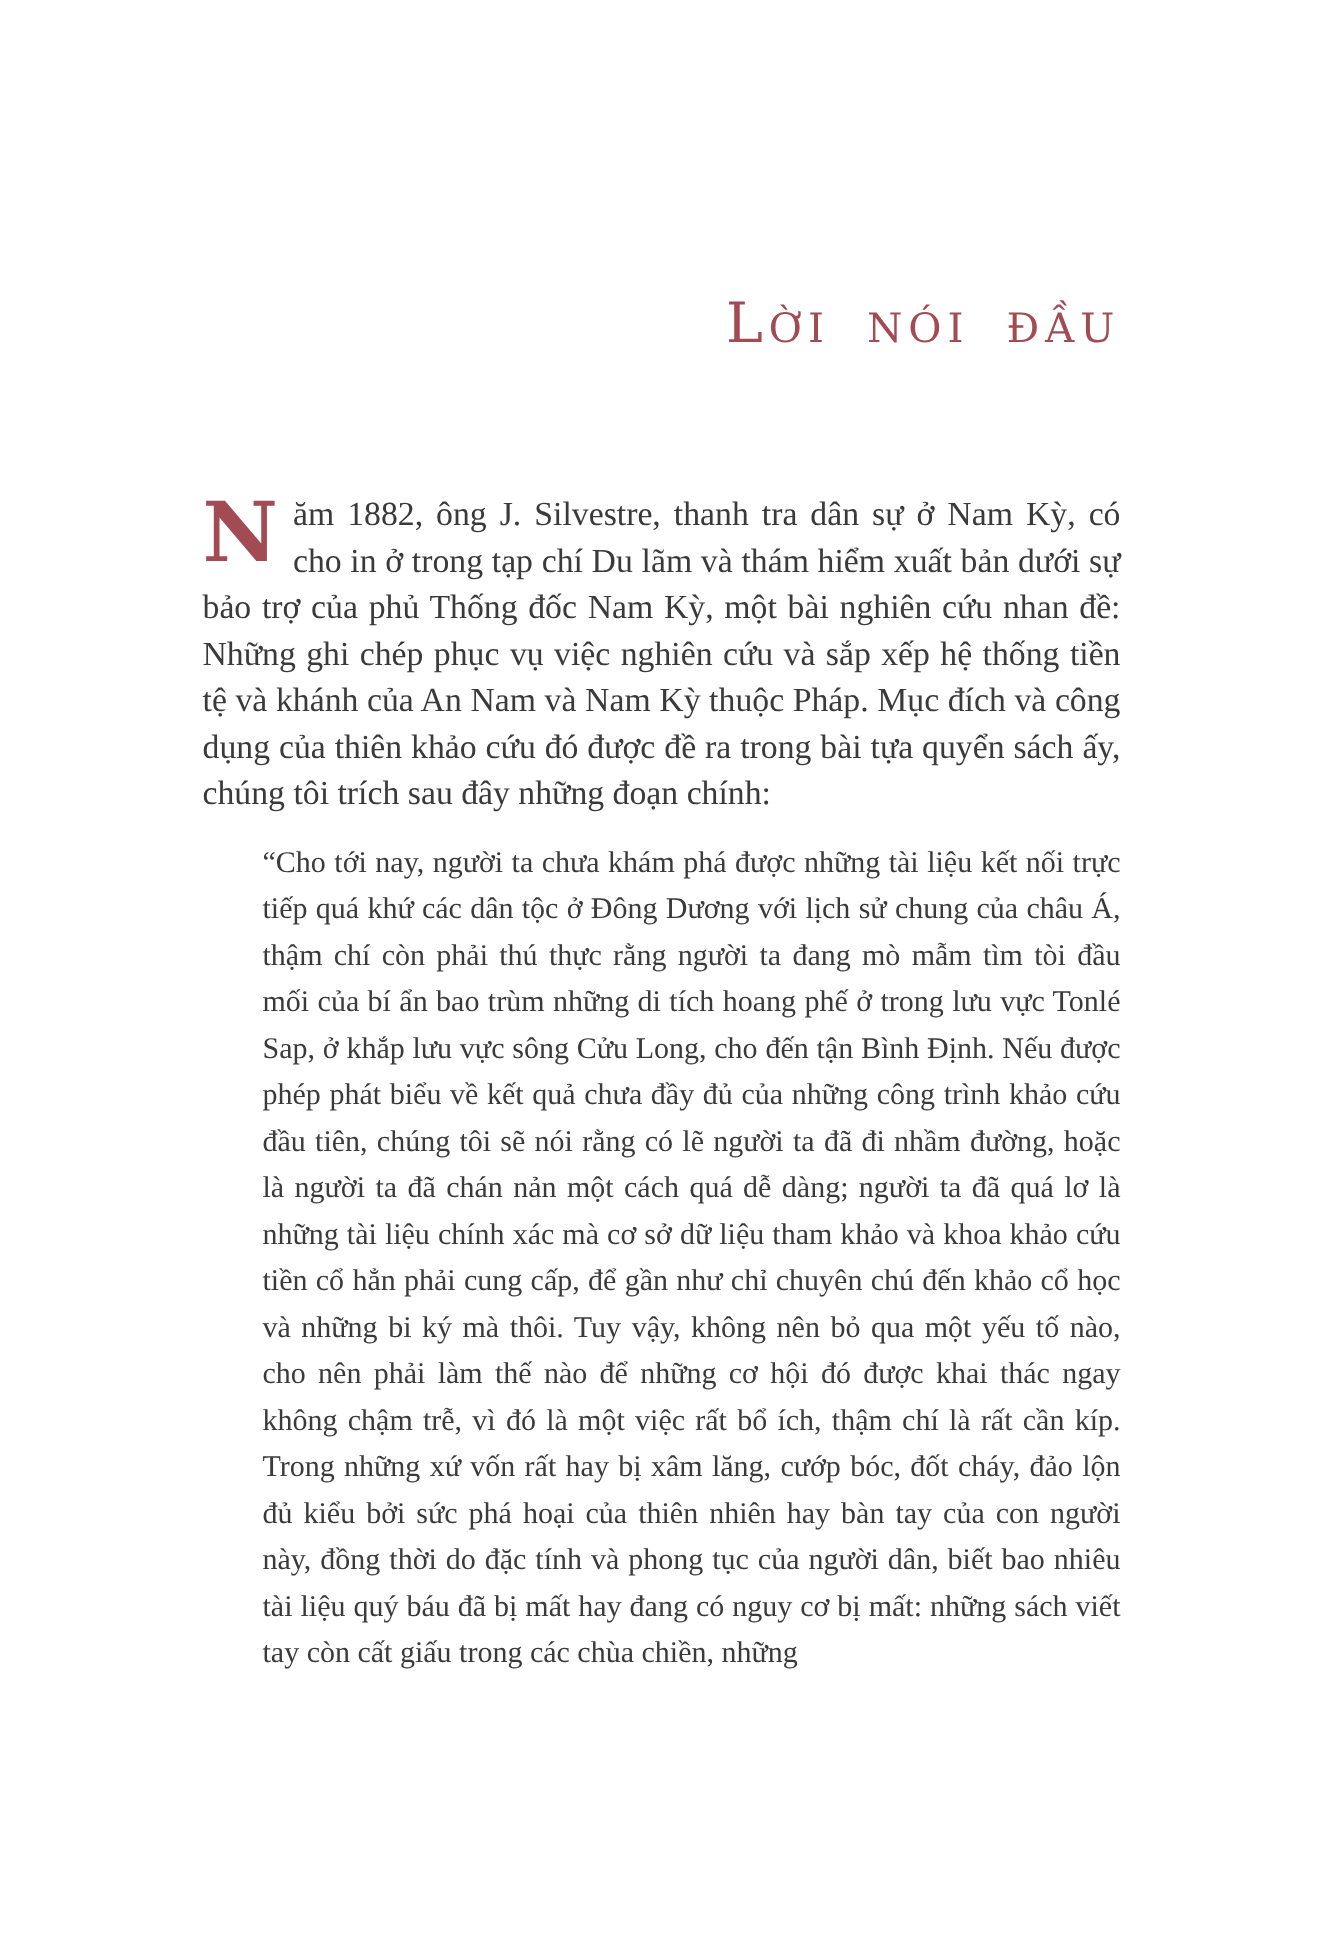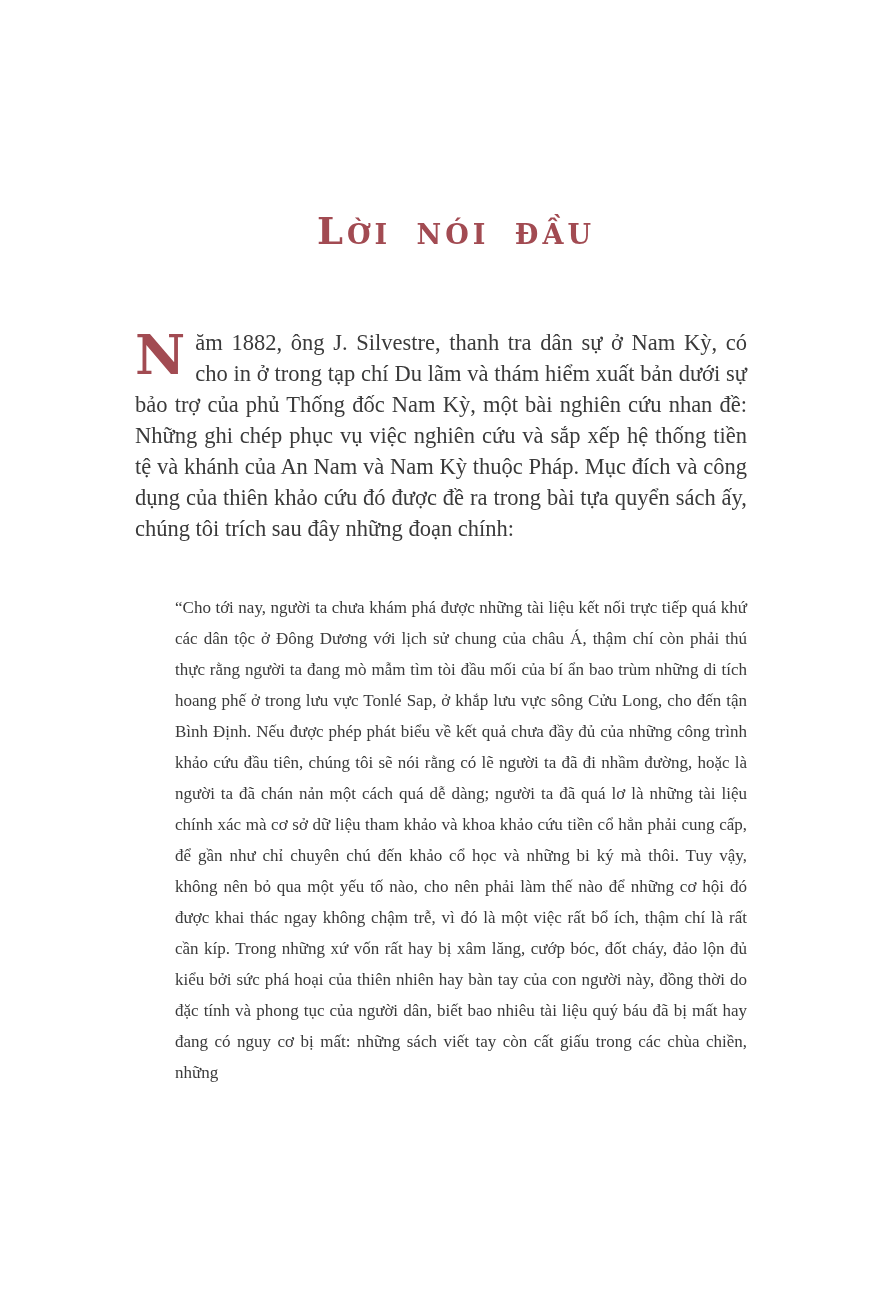--- a/index.html
+++ b/index.html
@@ -14,24 +14,24 @@
     background: #ffffff;
     overflow: hidden;
     font-family: "Liberation Serif", serif;
     color: #3a3a3a;
   }
   .chapter-title {
     position: absolute;
     top: 196px;
     left: 135px;
     width: 612px;
-    margin: 15px;
-    text-align: center;
+    margin: 0;
+    text-align: right;
     font-family: "DejaVu Serif", serif;
-    font-weight: bold;
+    font-weight: normal;
     font-size: 27px;
     letter-spacing: 4px;
     word-spacing: 12px;
     color: #a24b52;
     line-height: 1.1;
   }
   .chapter-title::first-letter {
     font-size: 37px;
   }
   .intro-paragraph {
@@ -50,25 +50,25 @@
     font-family: "DejaVu Serif", serif;
     font-weight: bold;
     font-size: 55px;
     line-height: 48px;
     height: 52px;
     margin: 4px 10px 0 0;
     color: #a24b52;
   }
   .quote-block {
     position: absolute;
-    top: 592px;
+    top: 560px;
     left: 175px;
     width: 572px;
     margin: 0;
-    font-size: 17px;
+    font-size: 20px;
     line-height: 31px;
     text-align: justify;
     color: #3a3a3a;
   }
   .italic { }
 </style>
 </head>
 <body>
 
 <div class="page">

